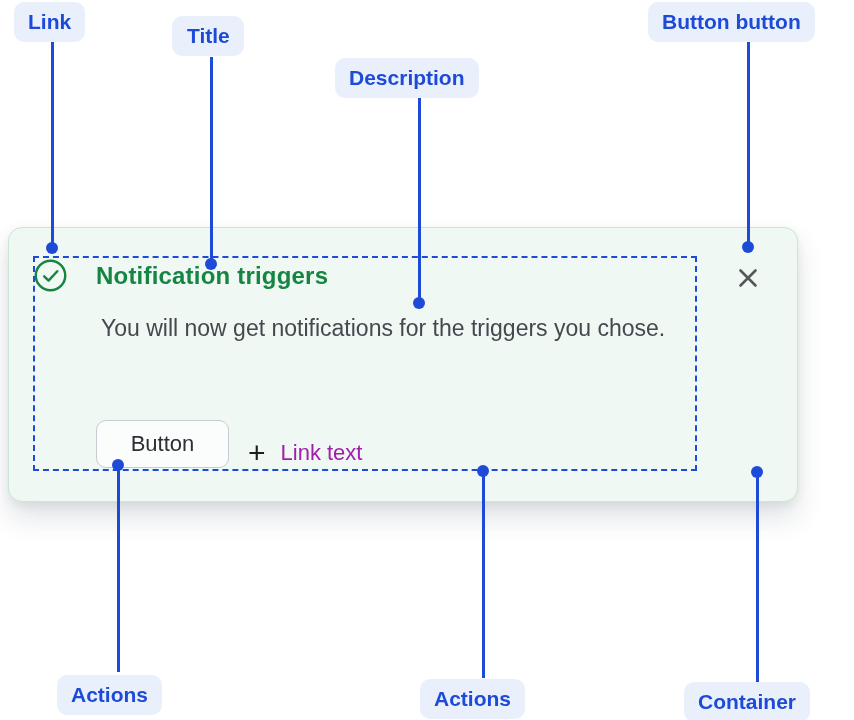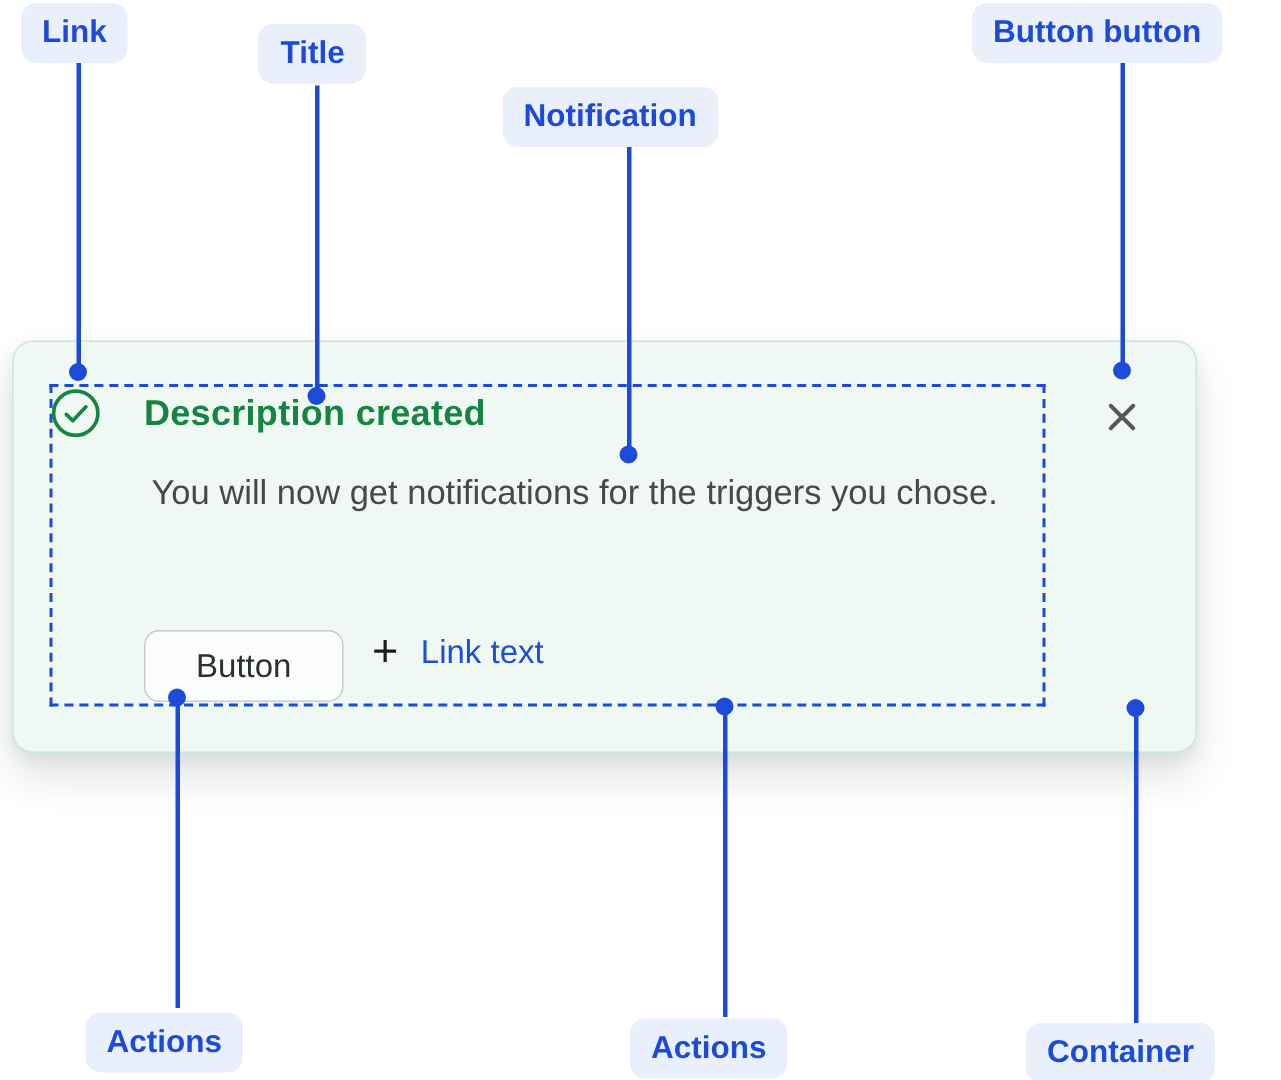--- a/index.html
+++ b/index.html
@@ -70,21 +70,21 @@
     left: 101px; top: 306px;
     width: 620px;
     font-size: 23px;
     line-height: 45px;
     color: #45484f;
   }
   .actions {
     position: absolute;
     left: 96px; top: 420px;
     display: flex;
-    align-items: flex-start;
+    align-items: flex-end;
   }
   .btn {
     min-width: 133px;
     height: 48px;
     box-sizing: border-box;
     background: #fbfcfc;
     border: 1.5px solid #c8cbd1;
     border-radius: 10px;
     font-family: inherit;
     font-size: 22px;
@@ -103,21 +103,21 @@
   .plus {
     font-size: 30px;
     font-weight: 400;
     line-height: 1;
     margin-right: 15px;
     color: #1a1c1f;
   }
   .link-label {
     font-size: 22px;
     font-weight: 500;
-    color: #1d4ed8;
+    color: #a21caf;
   }
   .dismiss {
     position: absolute;
     left: 731px; top: 261px;
     width: 34px; height: 34px;
     background: transparent;
     border: none;
     padding: 0;
     cursor: pointer;
     display: flex; align-items: center; justify-content: center;
@@ -130,21 +130,21 @@
 
 <div class="content-outline"></div>
 
 <span class="success-icon">
   <svg width="33" height="33" viewBox="0 0 34 34">
     <circle cx="17" cy="17" r="15.2" fill="none" stroke="#168442" stroke-width="2.5"></circle>
     <path d="M10.5 17.8 L15 22.2 L24 12.6" fill="none" stroke="#168442" stroke-width="2.5" stroke-linecap="round" stroke-linejoin="round"></path>
   </svg>
 </span>
 
-<div class="note-title">Description created</div>
+<div class="note-title">Notification triggers</div>
 
 <div class="note-desc">You will now get notifications for the triggers you chose.</div>
 
 <div class="actions">
   <button class="btn">Button</button>
   <a class="link">
     <span class="plus">+</span>
     <span class="link-label">Link text</span>
   </a>
 </div>
@@ -168,17 +168,17 @@
 <div class="dot" style="left:46px;  top:242px;"></div>
 <div class="dot" style="left:205px; top:258px;"></div>
 <div class="dot" style="left:413px; top:297px;"></div>
 <div class="dot" style="left:742px; top:241px;"></div>
 <div class="dot" style="left:112px; top:459px;"></div>
 <div class="dot" style="left:477px; top:465px;"></div>
 <div class="dot" style="left:751px; top:466px;"></div>
 
 <div class="pill" style="left:14px;  top:2px;">Link</div>
 <div class="pill" style="left:172px; top:16px;padding-left:15px;">Title</div>
-<div class="pill" style="left:335px; top:58px;">Notification</div>
+<div class="pill" style="left:335px; top:58px;">Description</div>
 <div class="pill" style="left:648px; top:2px;">Button button</div>
 <div class="pill" style="left:57px;  top:675px;">Actions</div>
 <div class="pill" style="left:420px; top:679px;">Actions</div>
 <div class="pill" style="left:684px; top:682px;">Container</div>
 
 </body></html>

